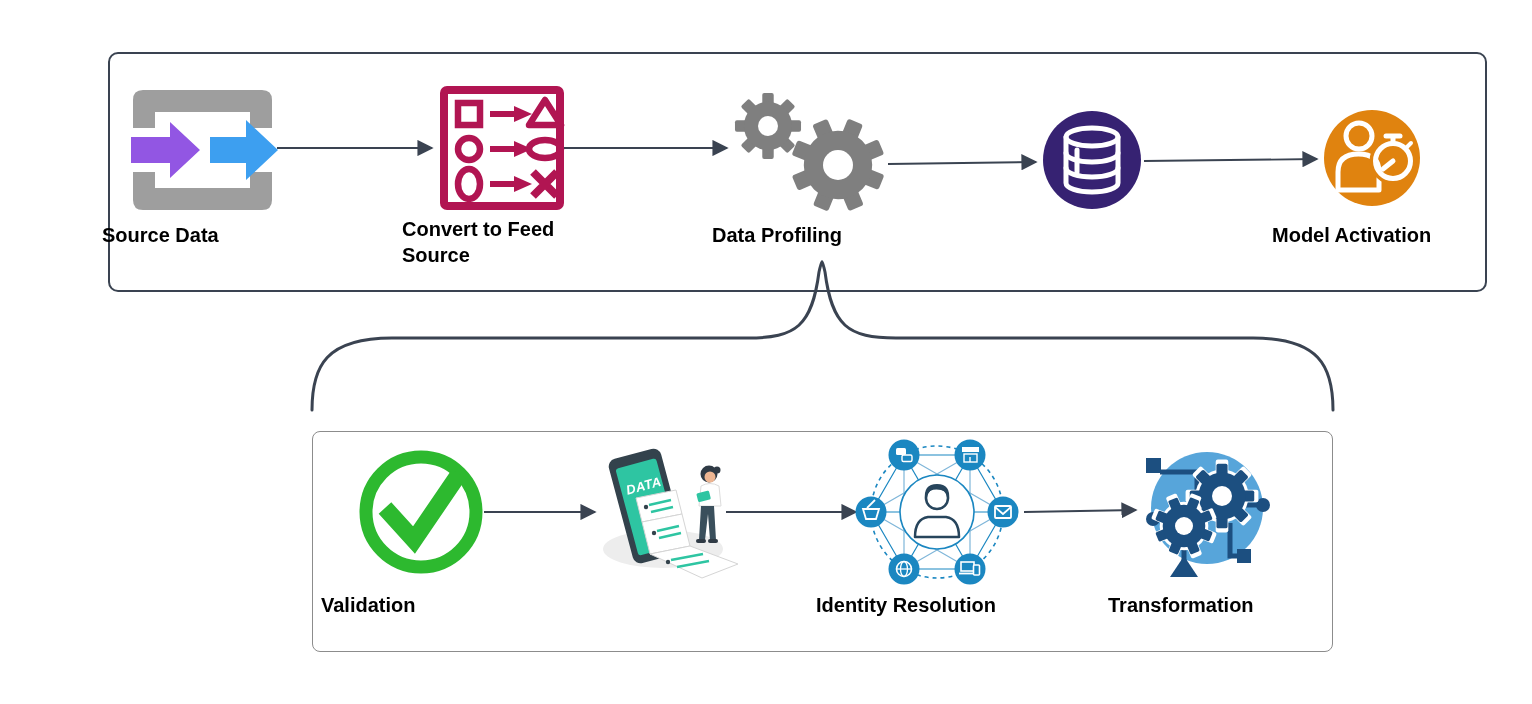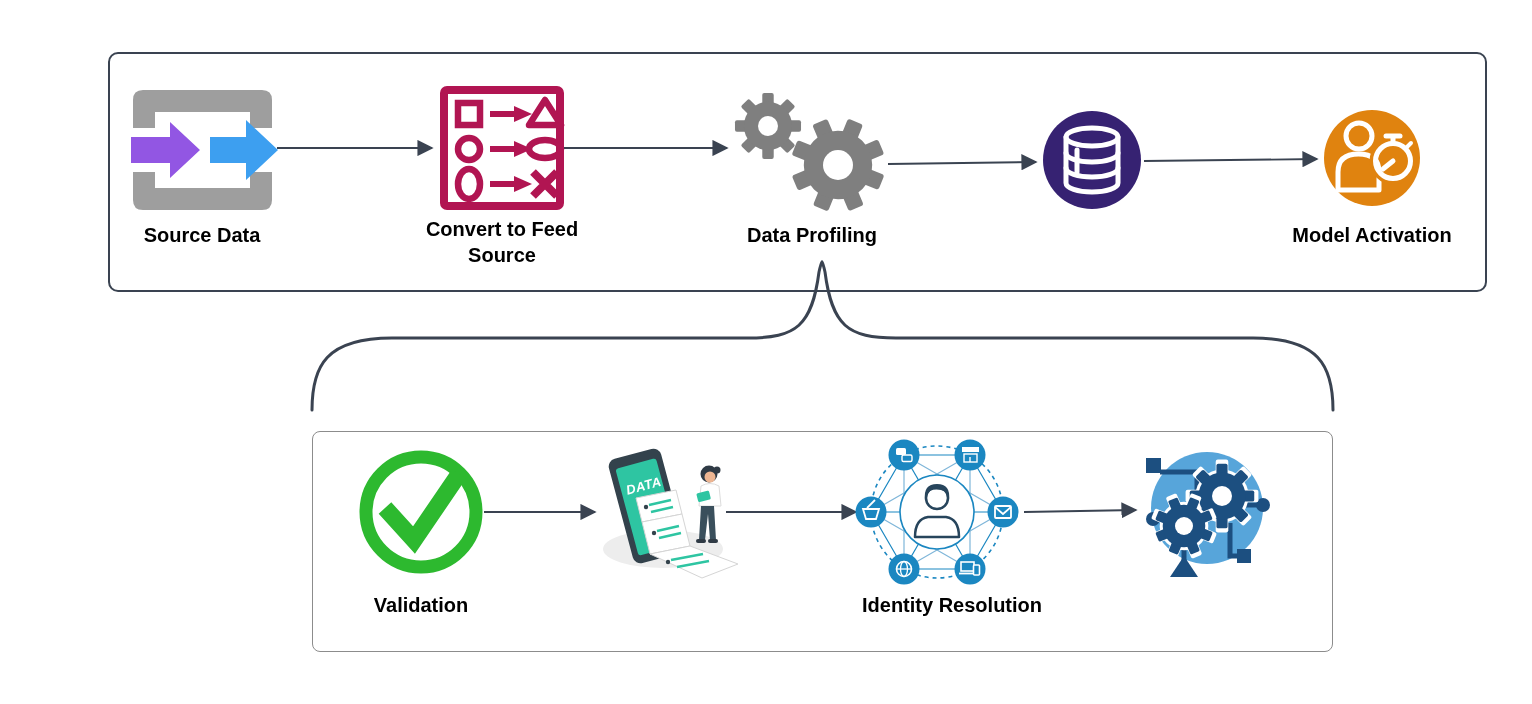--- a/index.html
+++ b/index.html
@@ -2,21 +2,21 @@
 <html><head>
 <meta charset="utf-8">
 <style>
   html,body{margin:0;padding:0;background:#fff;}
   #canvas{position:relative;width:1532px;height:704px;background:#fff;overflow:hidden;
           font-family:"Liberation Sans", sans-serif;}
   .frame{position:absolute;background:transparent;box-sizing:border-box;}
   #pipeline-box{left:108px;top:52px;width:1379px;height:240px;border:2.5px solid #3a4351;border-radius:10px;}
   #ingestion-box{left:312px;top:431px;width:1021px;height:221px;border:1.5px solid #8c8c8c;border-radius:8px;}
   #gfx{position:absolute;left:0;top:0;pointer-events:none;}
-  .stage-label{position:absolute;text-align:center;font-weight:bold;font-size:20px;line-height:26px;color:#000;}
+  .stage-label{position:absolute;text-align:left;font-weight:bold;font-size:20px;line-height:26px;color:#000;}
 </style>
 </head>
 <body>
 
 <div id="canvas">
 
   <div id="pipeline-box" class="frame"></div>
   <div id="ingestion-box" class="frame"></div>
 
   <svg id="gfx" width="1532" height="704" viewBox="0 0 1532 704" xmlns="http://www.w3.org/2000/svg">
@@ -221,14 +221,15 @@
       <use href="#gear-unit" transform="translate(1184,526) rotate(22) scale(0.56)" fill="#1c4f80"></use>
       <circle cx="1184" cy="526" r="9" fill="#fff"></circle>
     </g>
   </svg>
 
   <div class="stage-label" style="left:102px;top:222px;width:200px;">Source Data</div>
   <div class="stage-label" style="left:402px;top:216px;width:200px;">Convert to Feed Source</div>
   <div class="stage-label" style="left:712px;top:222px;width:200px;">Data Profiling</div>
   <div class="stage-label" style="left:1272px;top:222px;width:200px;">Model Activation</div>
   <div class="stage-label" style="left:321px;top:592px;width:200px;">Validation</div>
-  <div class="stage-label" style="left:842px;top:592px;width:220px;">Identity Resolution</div>
+  <div class="stage-label" style="left:816px;top:592px;width:220px;">Identity Resolution</div>
+  <div class="stage-label" style="left:1108px;top:592px;width:200px;">Transformation</div>
 </div>
 
 </body></html>

